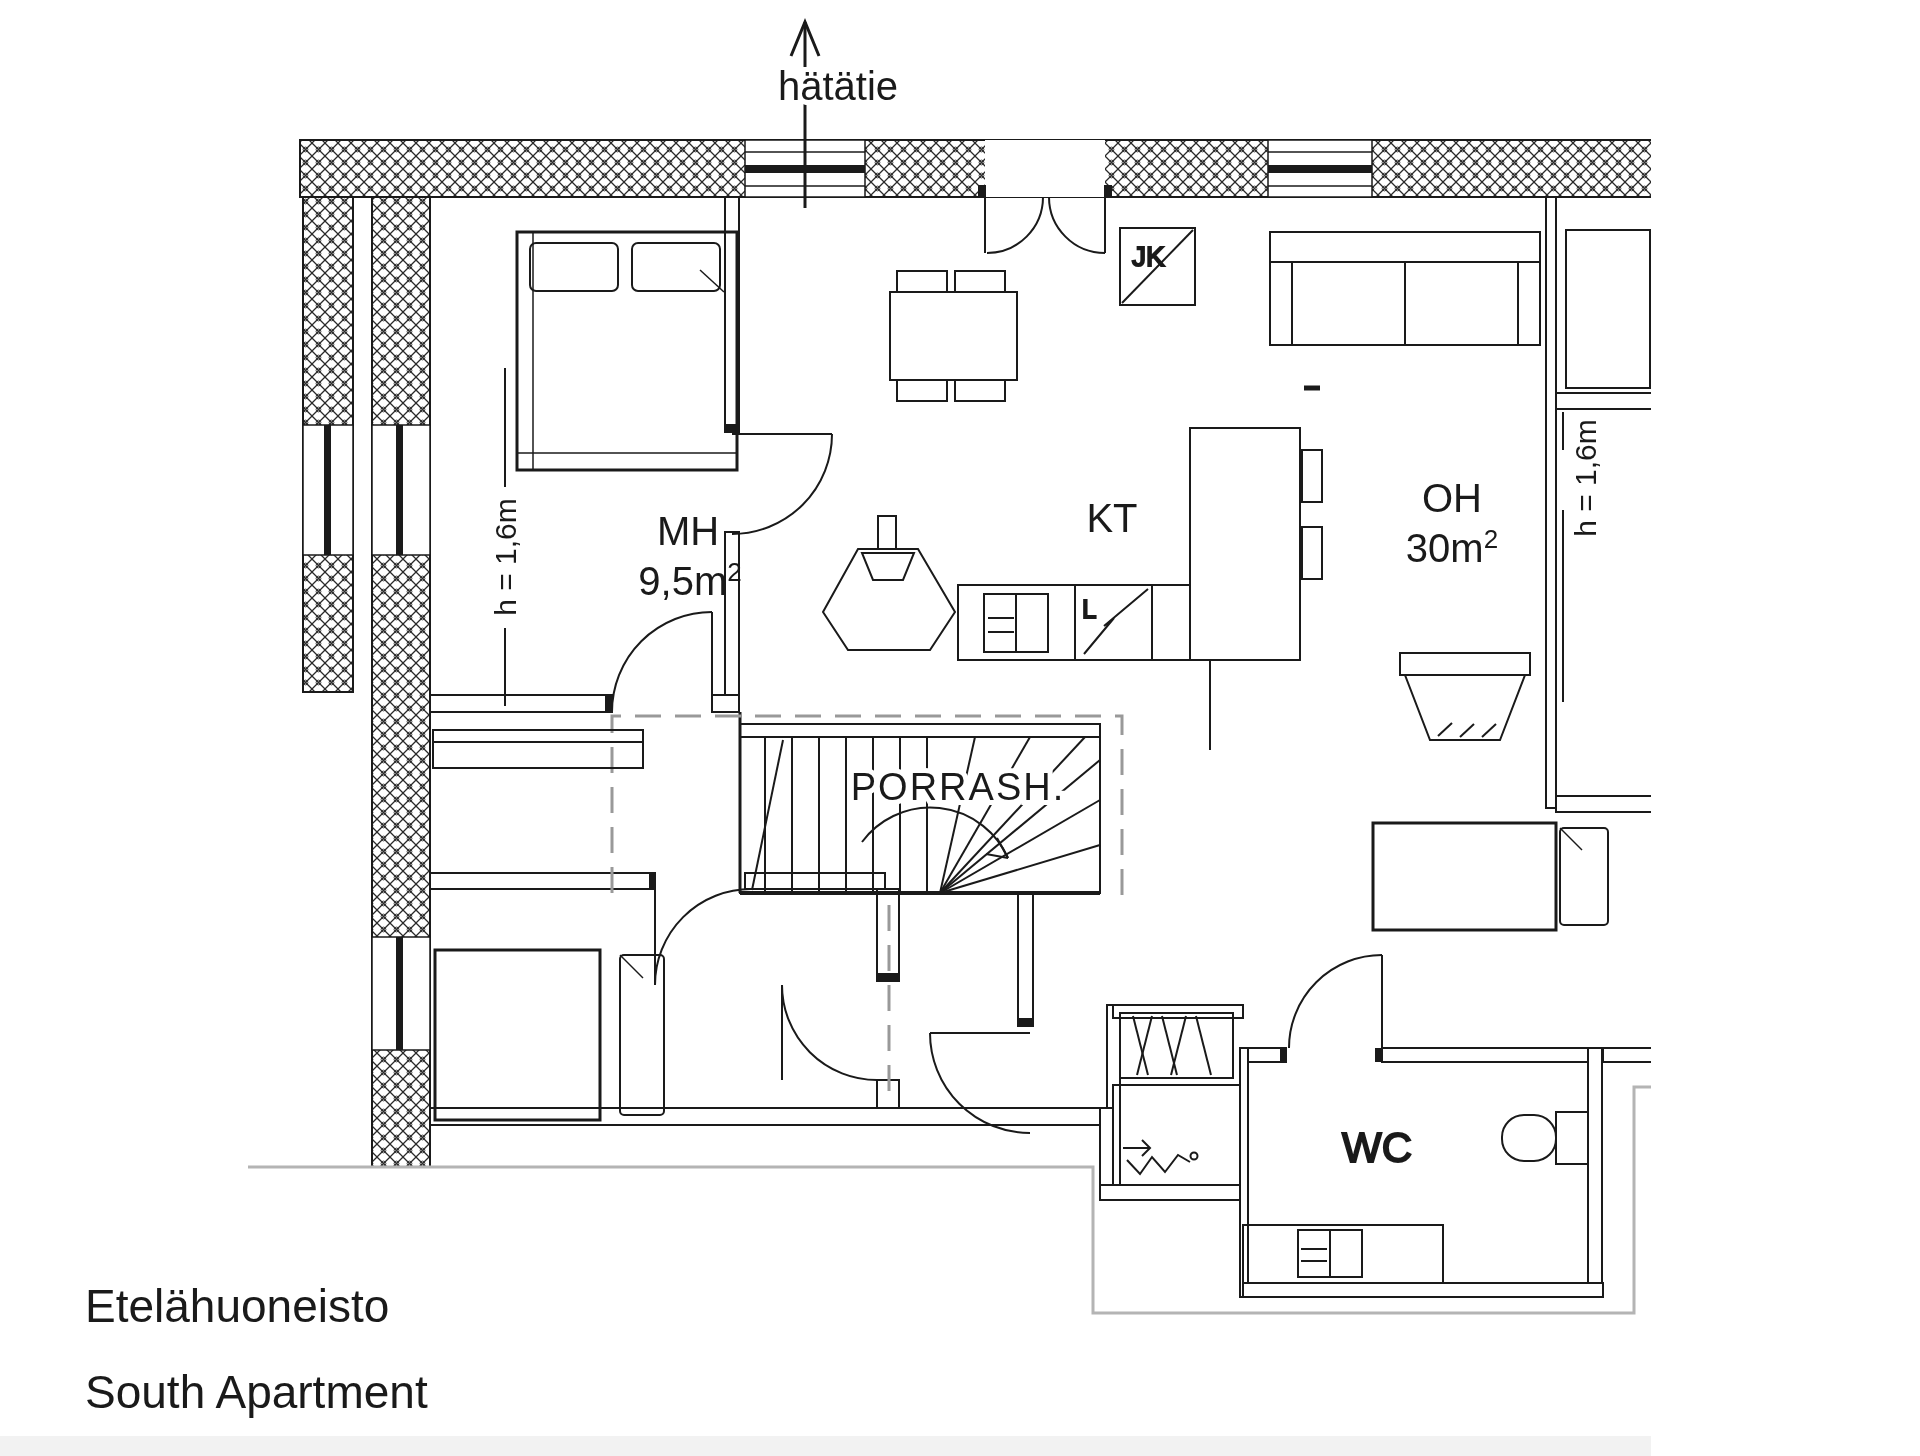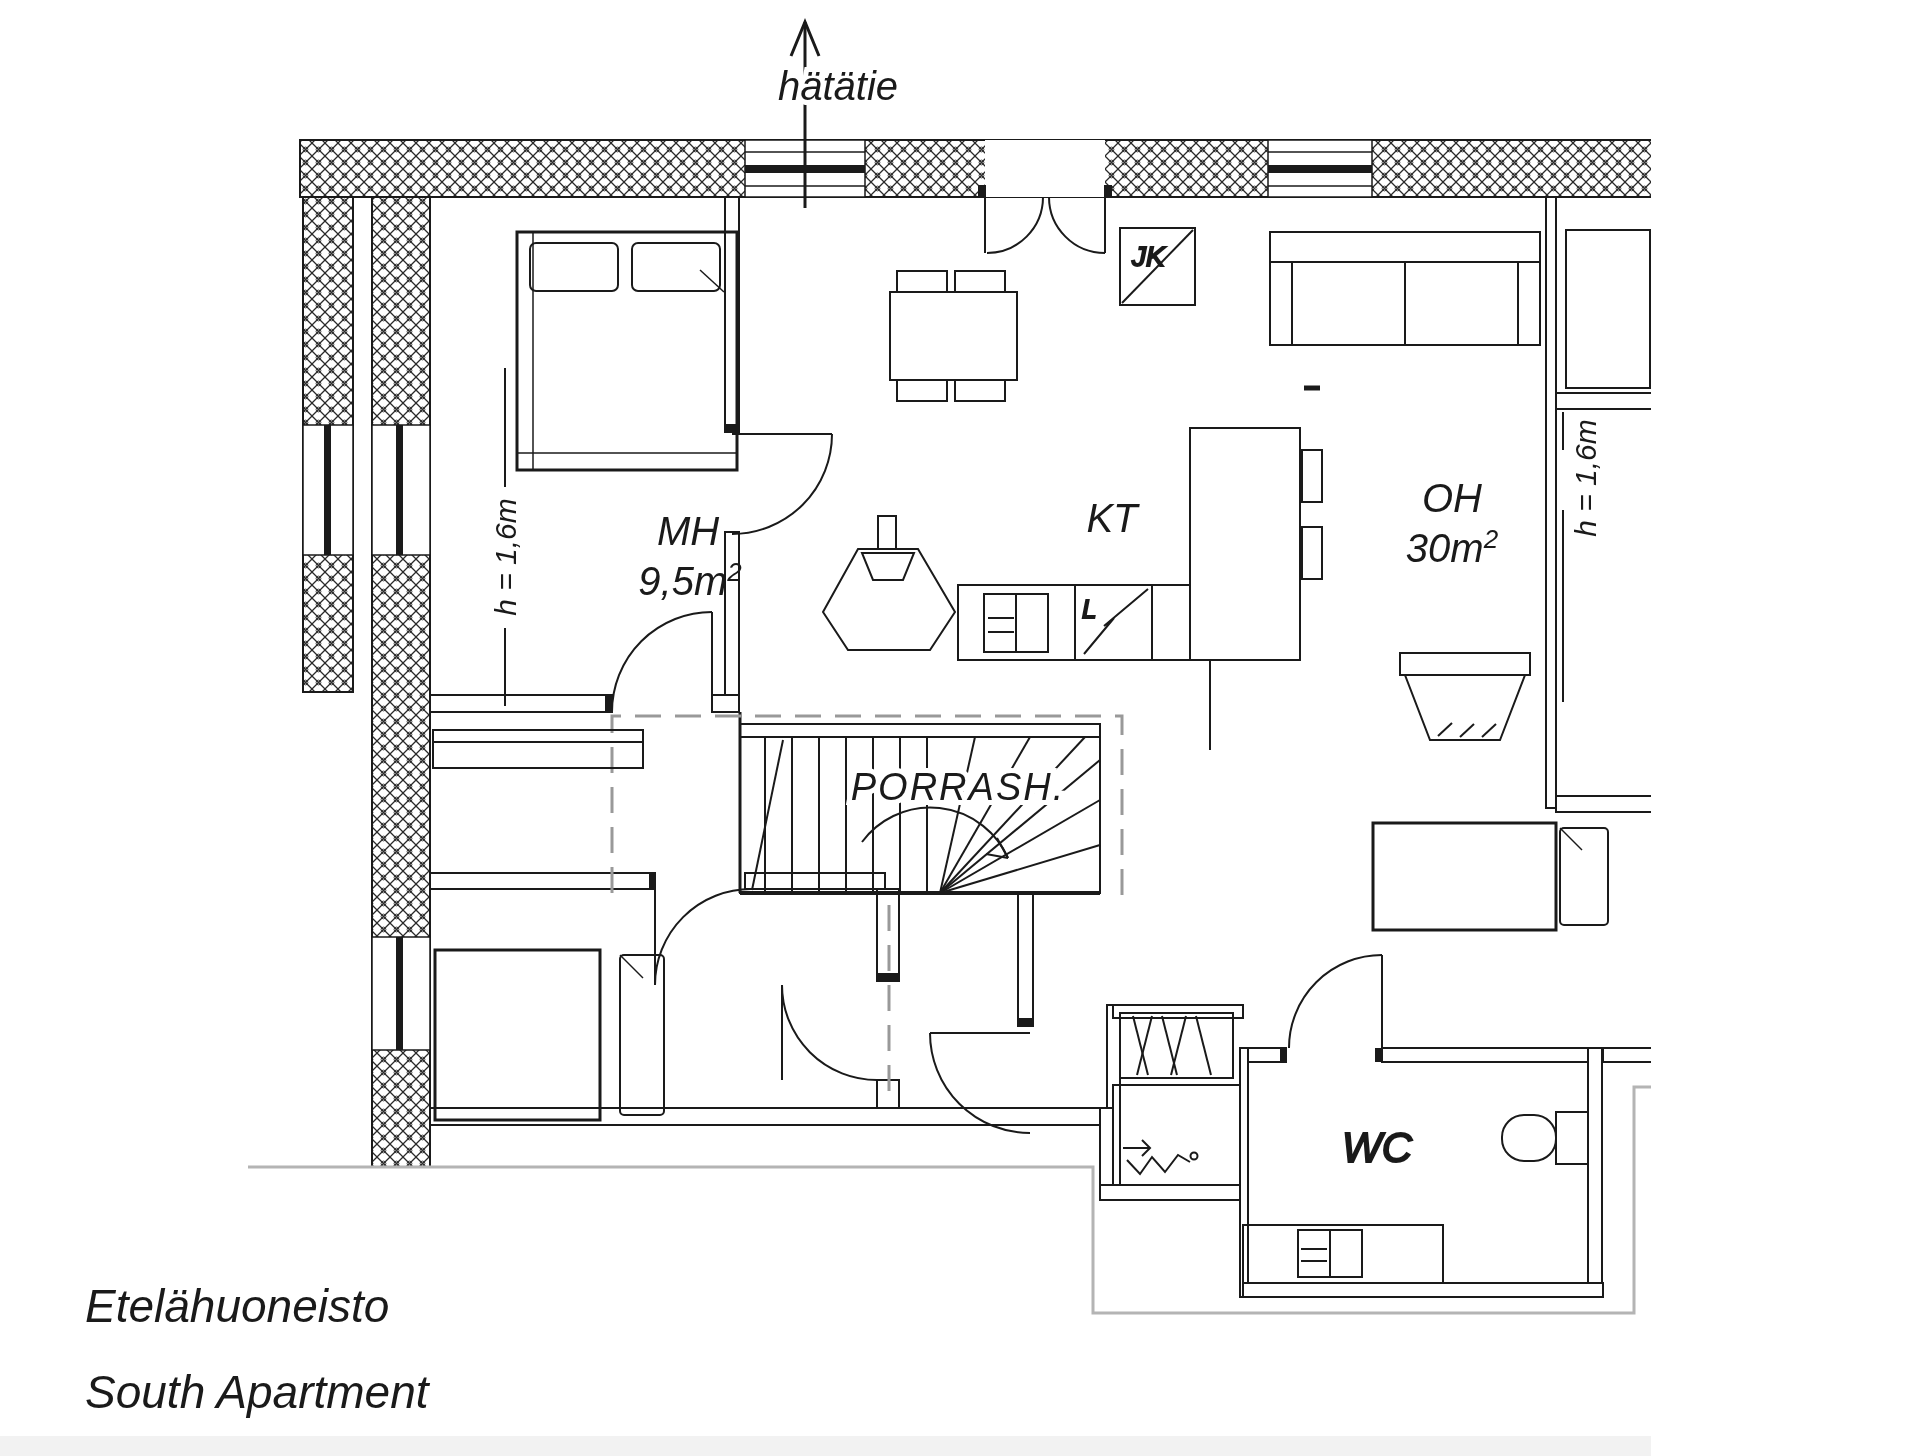--- a/index.html
+++ b/index.html
@@ -1,17 +1,17 @@
 <!DOCTYPE html>
 <html><head>
 <meta charset="utf-8">
 <style>
   html,body{margin:0;padding:0;background:#ffffff;}
   .page{position:relative;width:1651px;height:1456px;background:#ffffff;overflow:hidden;
-        font-family:"Liberation Sans", sans-serif;font-style:italic;}
+        font-family:"Liberation Sans", sans-serif;}
   svg text{fill:#1a1a1a;font-family:"Liberation Sans", sans-serif;}
   .halo{paint-order:stroke;stroke:#ffffff;stroke-width:10px;}
 </style>
 </head>
 <body>
 
 <div class="page">
 <svg width="1920" height="1456" viewBox="0 0 1920 1456">
   <defs>
     <pattern id="hatch" width="13" height="13" patternUnits="userSpaceOnUse">

